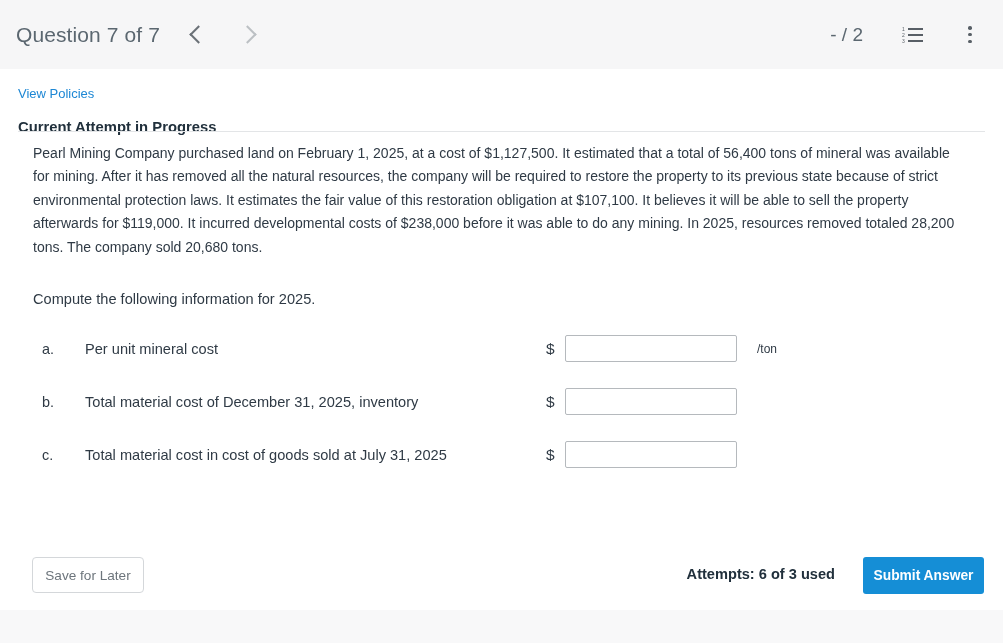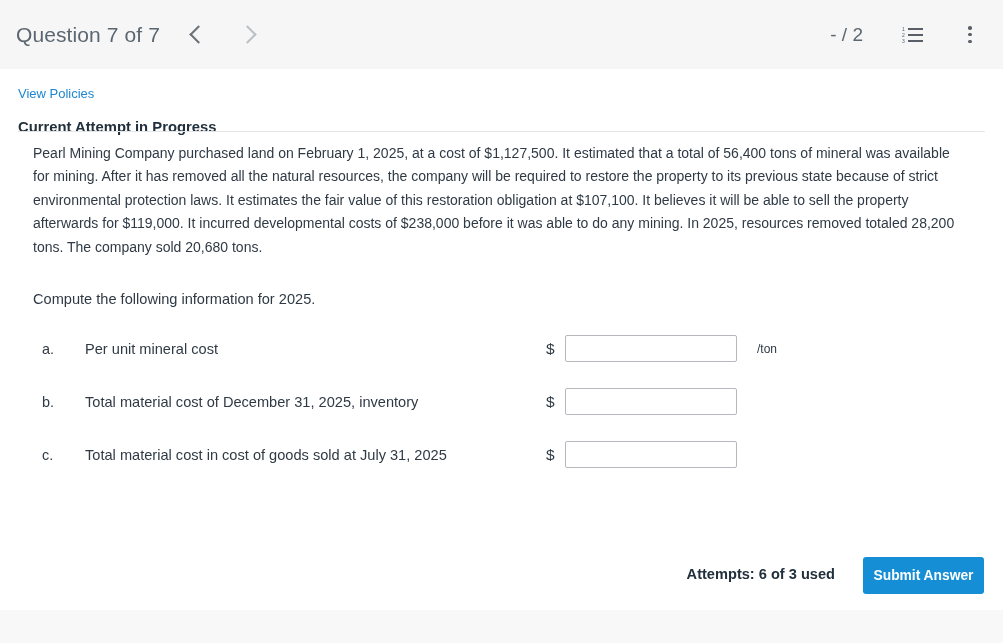--- a/index.html
+++ b/index.html
@@ -375,18 +375,19 @@
         <span class="qtext">Total material cost in cost of goods sold at July 31, 2025</span>
         <span class="dollar">$</span>
         <input class="ans-input" type="text" value="" style="">
         <span class="unit"></span>
       </div>
 
     </div>
 
 
     <div class="footer">
+      <button class="save-later">Save for Later</button>
       <span class="attempts">Attempts: 6 of 3 used</span>
       <button class="submit-btn">Submit Answer</button>
     </div>
 
   </div>
 </div>
 
 </body></html>

